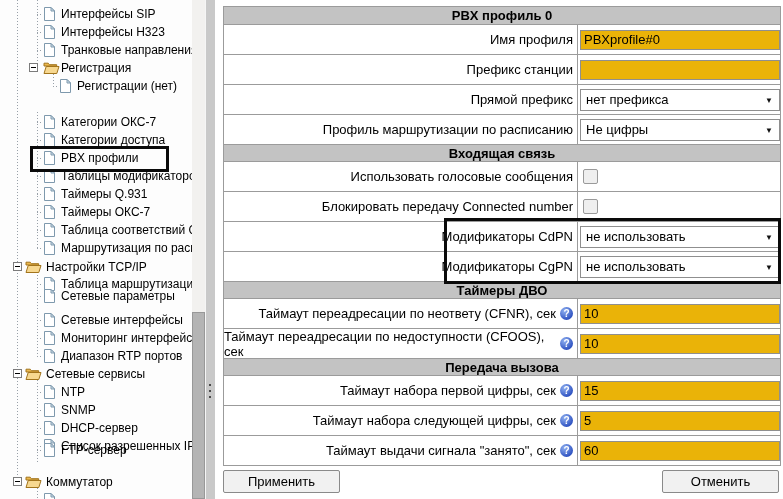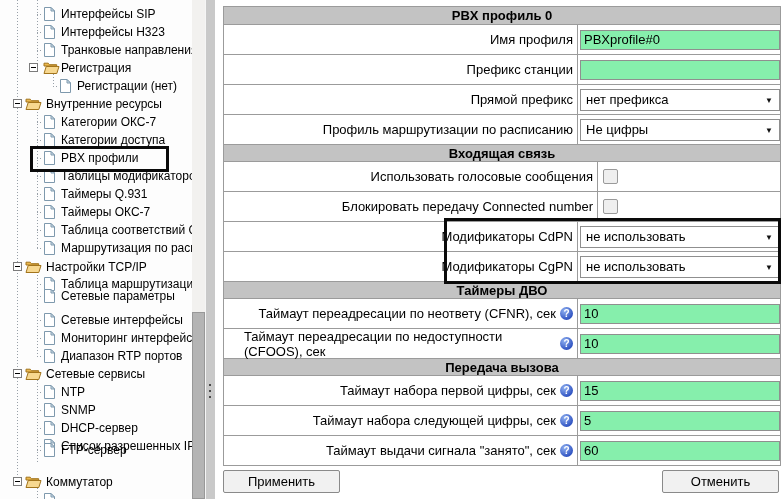--- a/index.html
+++ b/index.html
@@ -22,23 +22,23 @@
   .splitter{position:absolute;left:205px;top:0;width:9px;height:499px;background:#c9c9c9;border-left:1px solid #f5f5f5;border-right:1px solid #8f8f8f;}
   .grip-dot{position:absolute;left:3px;width:2px;height:2px;background:#4a4a4a;}
   
   .main{position:absolute;left:215px;top:0;width:568px;height:499px;background:#fff;}
   .cfg-table{position:absolute;left:8px;top:6px;width:556px;border:1px solid #9b9b9b;background:#fff;}
   .prow{display:flex;box-sizing:border-box;border-top:1px solid #9b9b9b;font-size:13px;color:#000;}
   .prow:first-child{border-top:none;}
   .phead{height:17px;background:#c3c3c3;font-weight:bold;justify-content:center;align-items:center;}
   .pfield{height:30px;align-items:stretch;}
   .plabel{width:354px;box-sizing:border-box;padding-right:4px;border-right:1px solid #9b9b9b;
-          display:flex;align-items:center;justify-content:flex-end;margin-left:20px;}
+          display:flex;align-items:center;justify-content:flex-end;}
   .pinput{flex:1;display:flex;align-items:center;padding-left:2px;}
-  input.txt{width:192px;height:18px;border:1px solid #8f8f8f;font:13px "Liberation Sans",sans-serif;padding:0 3px;background:#86efac;color:#000;}
+  input.txt{width:192px;height:18px;border:1px solid #8f8f8f;font:13px "Liberation Sans",sans-serif;padding:0 3px;background:#eab308;color:#000;}
   .selbox{width:200px;height:22px;border:1px solid #8f8f8f;box-sizing:border-box;position:relative;
           display:flex;align-items:center;padding-left:5px;background:#fff;cursor:default;}
   .selbox .arrow{position:absolute;right:6px;top:50%;transform:translateY(-50%);font-size:8px;color:#111;}
   .cbx{width:13px;height:13px;border:1px solid #9a9a9a;background:#efefef;border-radius:2px;margin-left:3px;}
   .help{display:inline-flex;width:13px;height:13px;border-radius:50%;flex:0 0 auto;
         background:radial-gradient(circle at 35% 30%,#8fb0f0,#2b4fc0 75%);
         color:#fff;font-size:10px;font-weight:bold;align-items:center;justify-content:center;margin-left:4px;}
   .btn-row{position:absolute;left:8px;top:470px;width:556px;display:flex;justify-content:space-between;gap:24px;}
   .btn-row button{width:117px;height:23px;background:#f1f1f1;border:1px solid #8a8a8a;border-radius:2px;
         font:13px "Liberation Sans",sans-serif;color:#000;}
@@ -91,28 +91,20 @@
       <span class="tlabel" style="left: 61px;">Регистрация</span>
     </div>
     <div class="trow" style="top: 77px;">
       <div class="hstub" style="left: 53px; top: 9px; width: 6px;"></div>
       <span class="ticon" style="left: 59px; top: 1px;"><svg width="13" height="16" viewBox="0 0 13 16">
           <path d="M1.5 1.5 H8 l3.5 3.5 V14.5 H1.5 Z" fill="#ffffff" stroke="#7e99ad"></path>
           <path d="M8 1.5 l3.5 3.5 H8 Z" fill="#cfdfeb" stroke="#7e99ad"></path>
         </svg></span>
       <span class="tlabel" style="left: 77px;">Регистрации (нет)</span>
     </div>
-    <div class="trow" style="top: 95px;">
-      <div class="exp" style="left: 13px; top: 4px;"></div>
-      <span class="ticon" style="left: 25px; top: 2px;"><svg width="17" height="14" viewBox="0 0 17 14">
-          <path d="M1 5 V2.2 h4.2 l1.2 1.5 h7.3 V5 z" fill="#edb94e" stroke="#a2741c"></path>
-          <path d="M1 12.5 L3.2 5.5 H16 L13.8 12.5 Z" fill="#f7d890" stroke="#a2741c"></path>
-        </svg></span>
-      <span class="tlabel" style="left: 46px;">Внутренние ресурсы</span>
-    </div>
     <div class="trow" style="top: 113px;">
       <div class="hstub" style="left: 37px; top: 9px; width: 6px;"></div>
       <span class="ticon" style="left: 43px; top: 1px;"><svg width="13" height="16" viewBox="0 0 13 16">
           <path d="M1.5 1.5 H8 l3.5 3.5 V14.5 H1.5 Z" fill="#ffffff" stroke="#7e99ad"></path>
           <path d="M8 1.5 l3.5 3.5 H8 Z" fill="#cfdfeb" stroke="#7e99ad"></path>
         </svg></span>
       <span class="tlabel" style="left: 61px;">Категории ОКС-7</span>
     </div>
     <div class="trow" style="top: 131px;">
       <div class="hstub" style="left: 37px; top: 9px; width: 6px;"></div>

